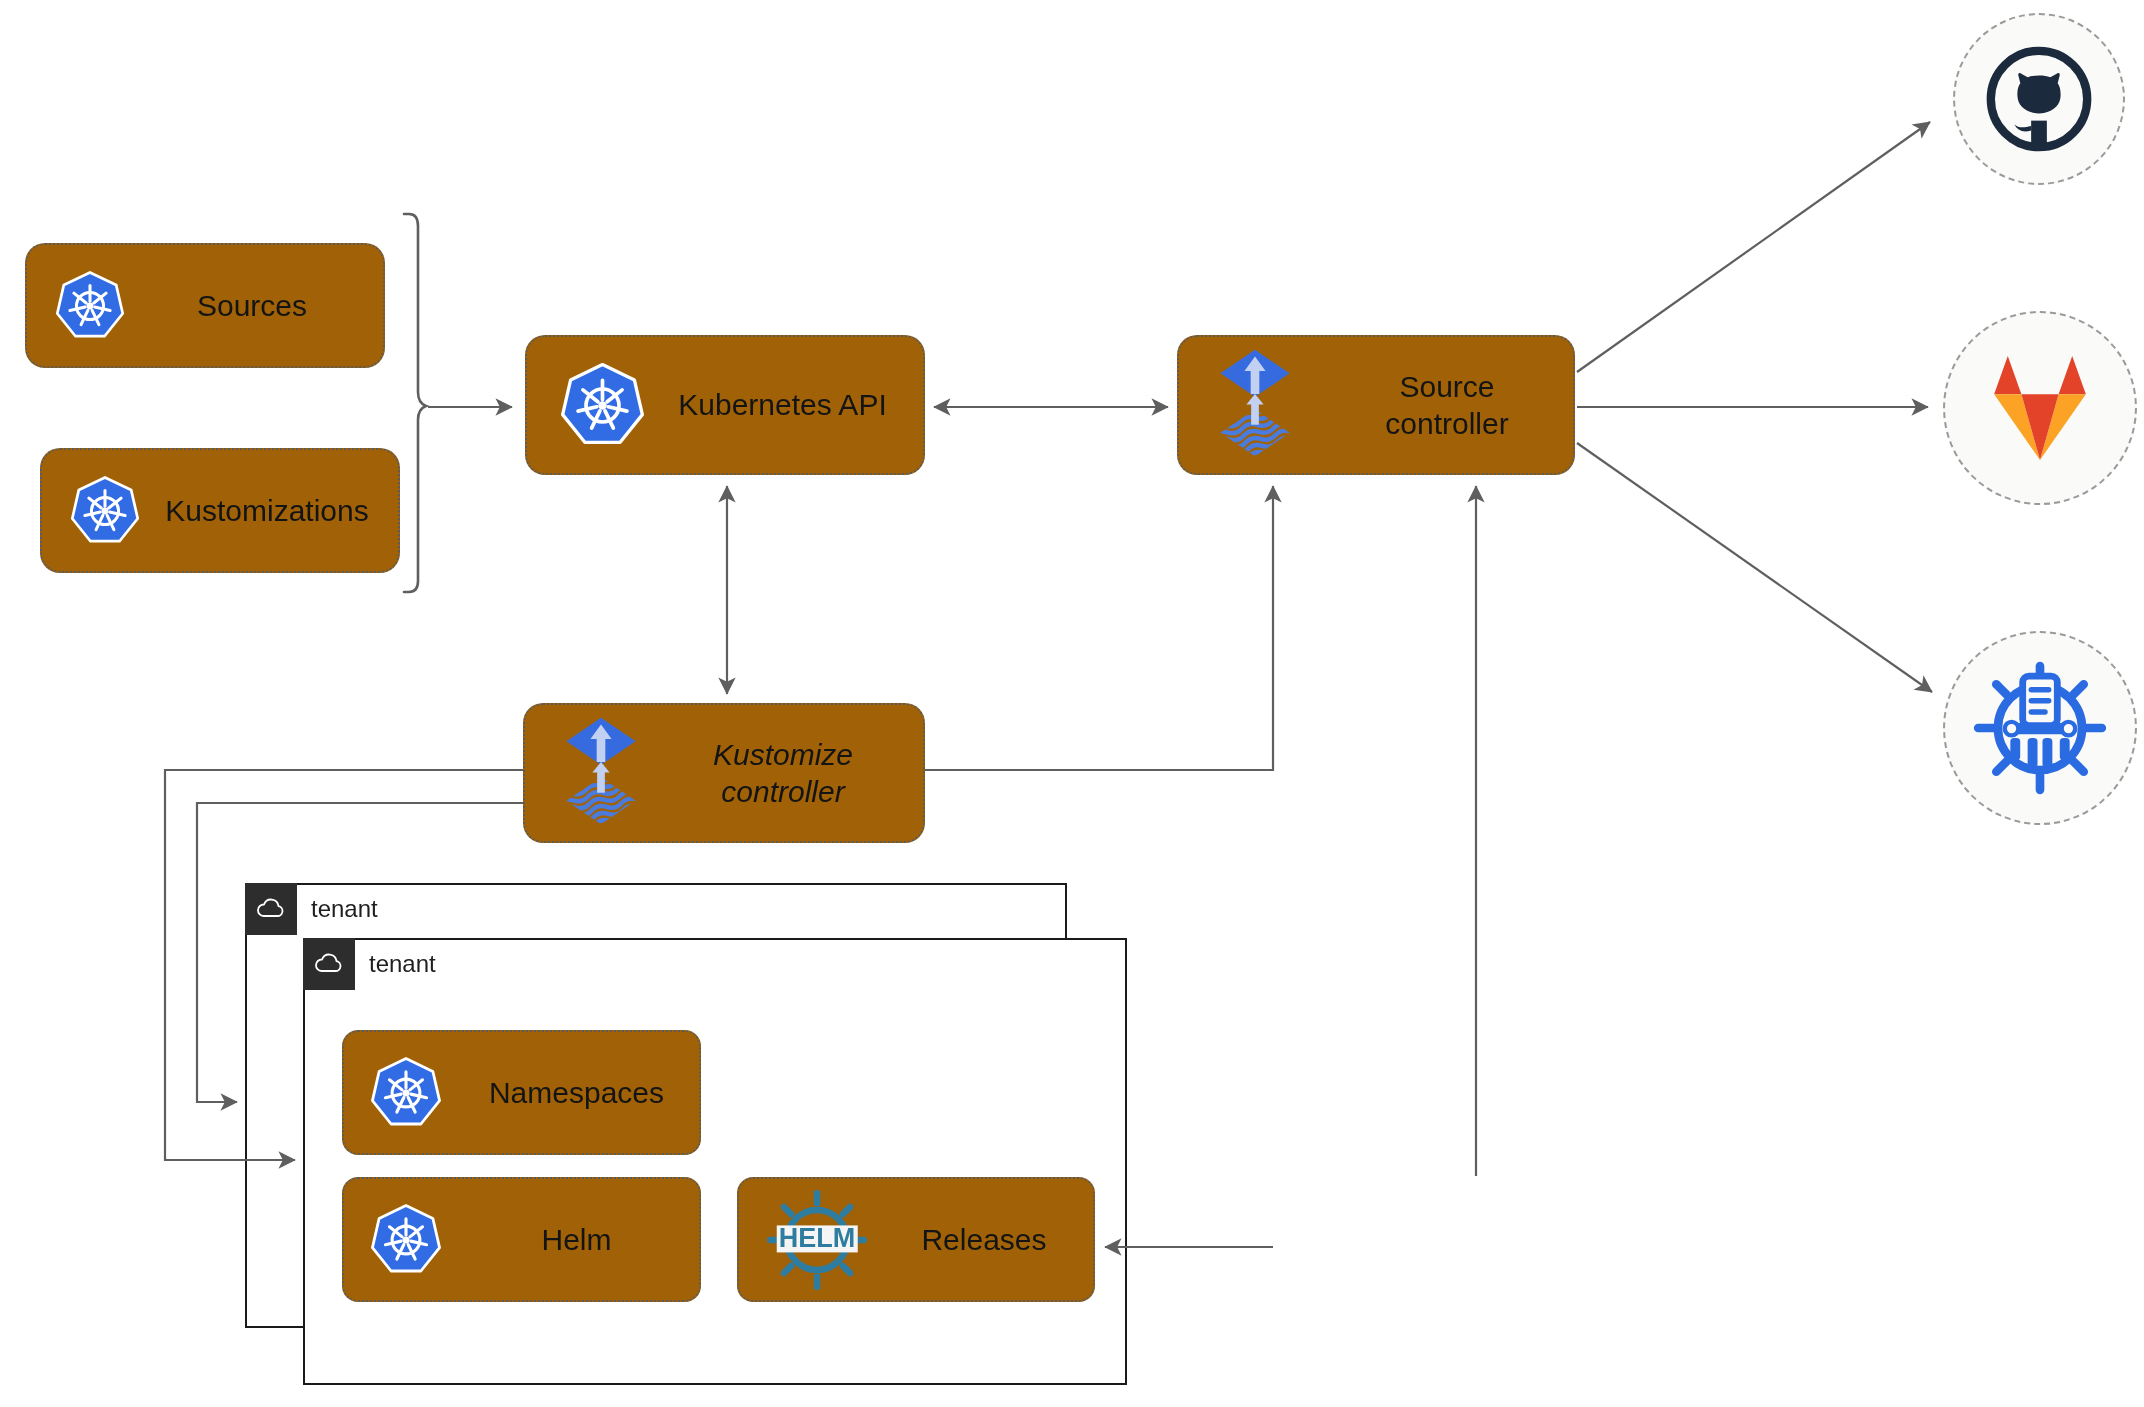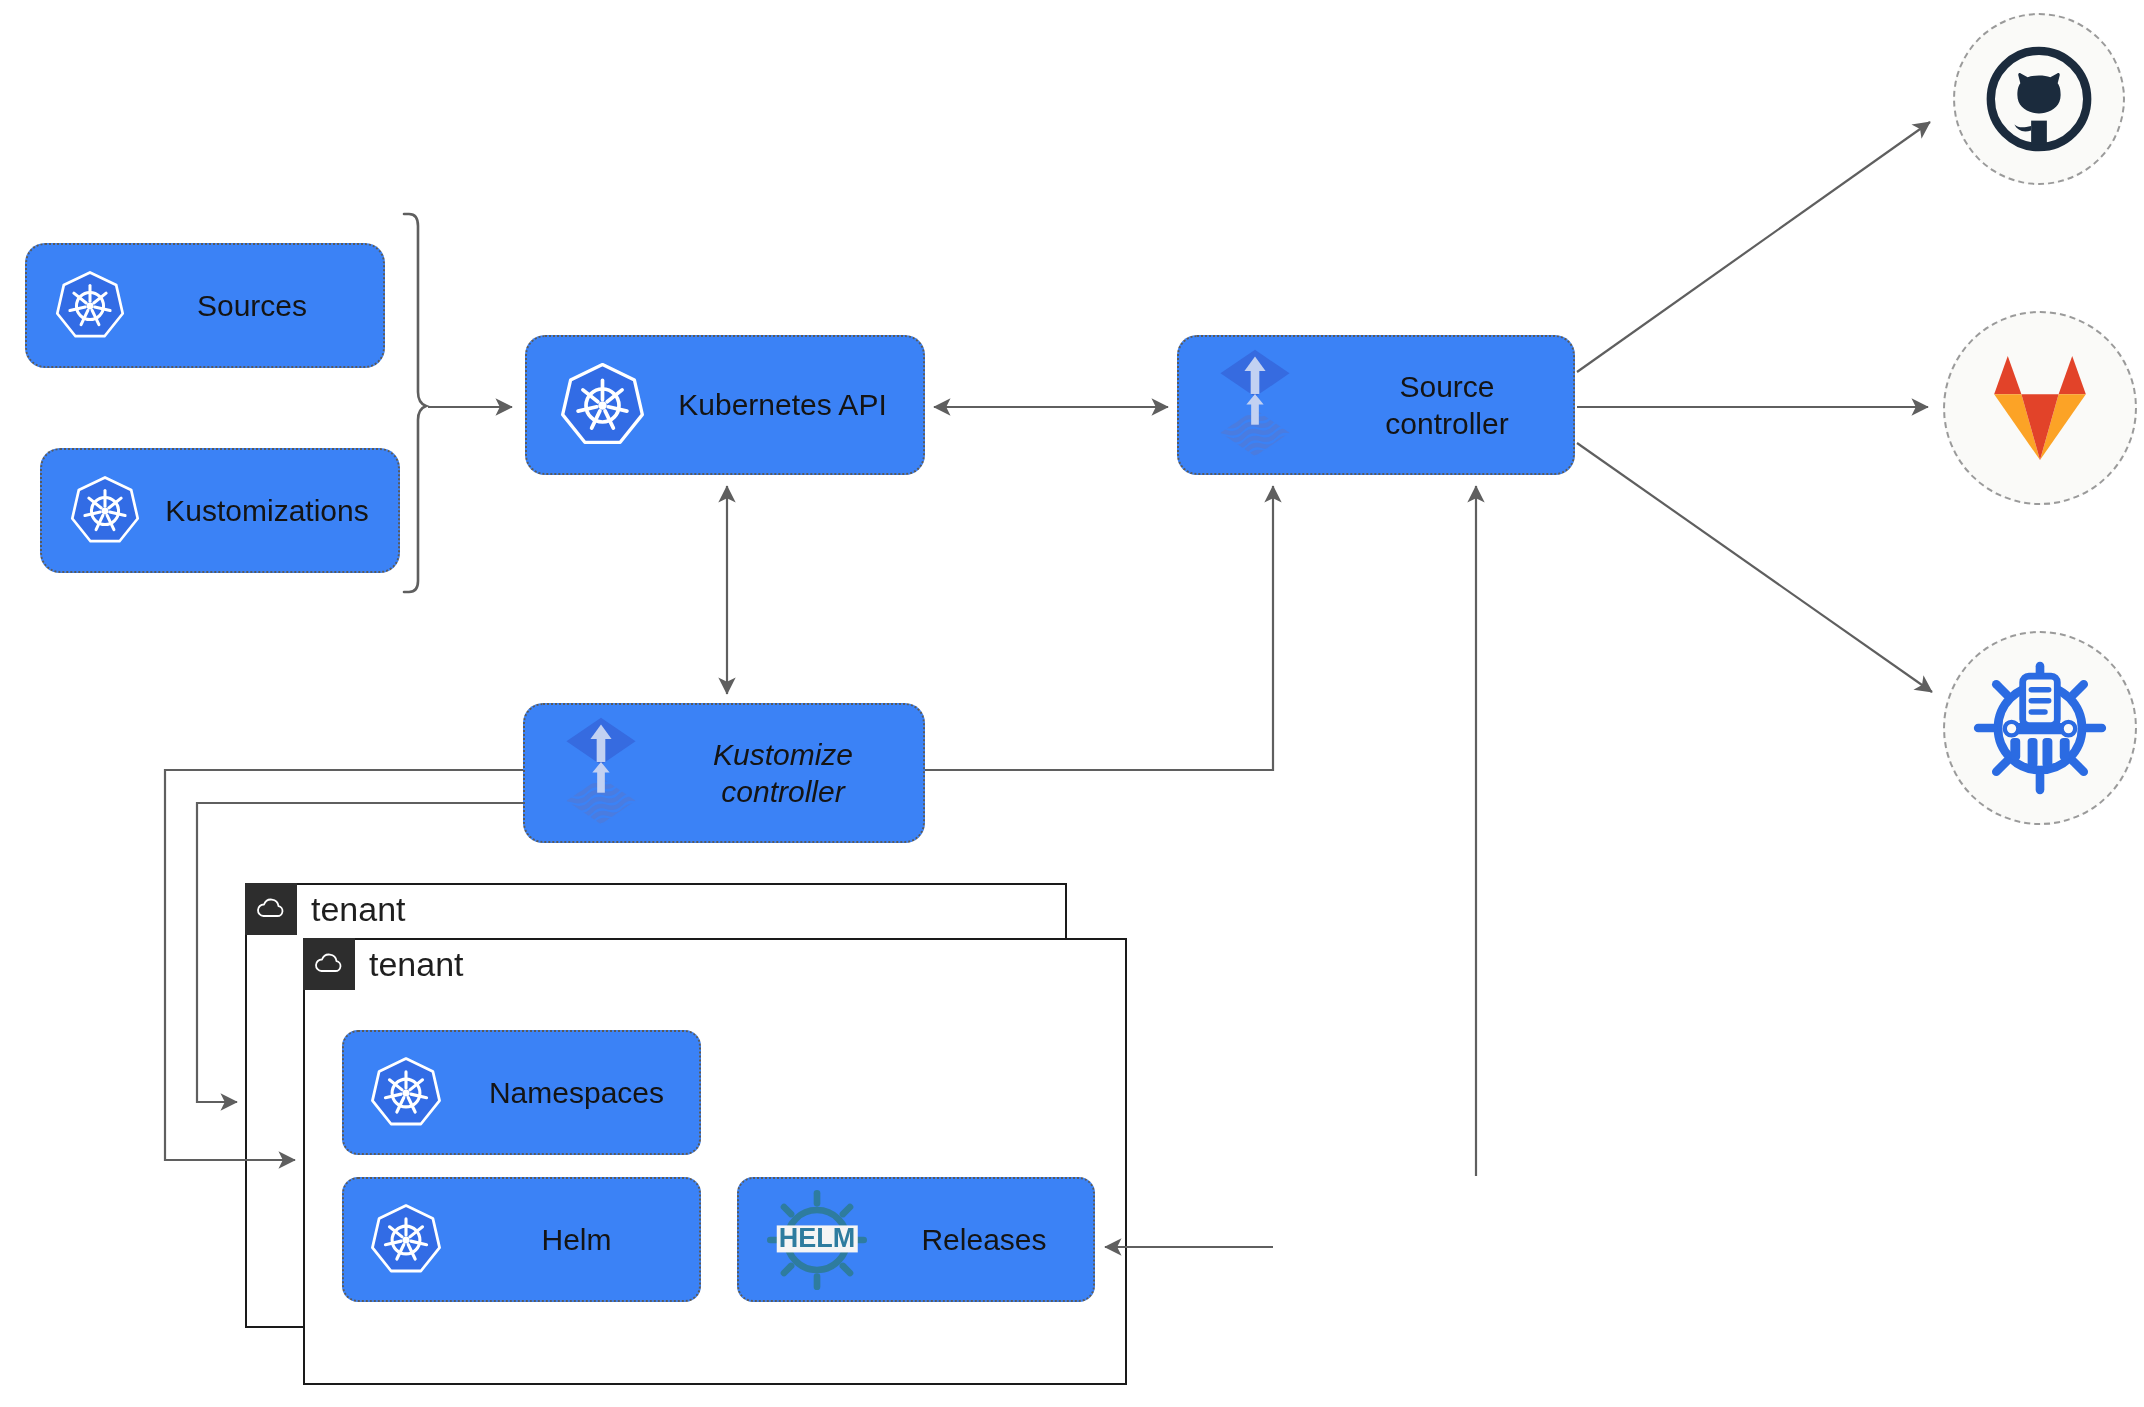--- a/index.html
+++ b/index.html
@@ -1,29 +1,29 @@
 <!DOCTYPE html>
 <html><head>
 <meta charset="utf-8">
 <style>
   html,body{margin:0;padding:0;background:#ffffff;}
   .canvas{position:relative;width:2144px;height:1407px;background:#ffffff;overflow:hidden;
           font-family:"Liberation Sans", sans-serif;color:#141414;}
-  .node{position:absolute;background:#3b82f6;border:2px dotted #5a5a5a;border-radius:20px;
+  .node{position:absolute;background:#a16207;border:2px dotted #5a5a5a;border-radius:20px;
         display:flex;align-items:center;box-sizing:border-box;z-index:3;}
   .node .icn{flex:0 0 auto;display:flex;align-items:center;justify-content:center;}
   .node .lbl{flex:1 1 auto;text-align:center;font-size:30px;line-height:1.25;color:#141414;
              padding:0 14px 0 6px;}
   .node.inner{border-radius:16px;gap:16px;}
   .tenant{position:absolute;background:#ffffff;border:2px solid #1a1a1a;box-sizing:border-box;}
   .tenant-back{z-index:1;} .tenant-front{z-index:2;}
   .thead{position:absolute;top:-2px;left:-2px;width:52px;height:52px;background:#2d2d2d;
          display:flex;align-items:center;justify-content:center;}
   .tlabel{position:absolute;top:-2px;left:64px;height:52px;display:flex;align-items:center;
-          font-size:34px;color:#1f1f1f;}
+          font-size:24px;color:#1f1f1f;}
   .circle{position:absolute;border-radius:50%;border:2.5px dashed #9a9a9a;background:#fafaf8;
           display:flex;align-items:center;justify-content:center;box-sizing:border-box;z-index:1;}
   .overlay{position:absolute;left:0;top:0;z-index:6;pointer-events:none;}
   .helmwrap{position:relative;display:flex;align-items:center;justify-content:center;}
   .helmtext{position:absolute;left:50%;top:50%;transform:translate(-50%,-54%);
             font-size:27px;font-weight:bold;letter-spacing:0px;color:#2e7c9f;
             background:#f5f5f5;padding:0 2px;line-height:1;}
 </style>
 </head>
 <body>

